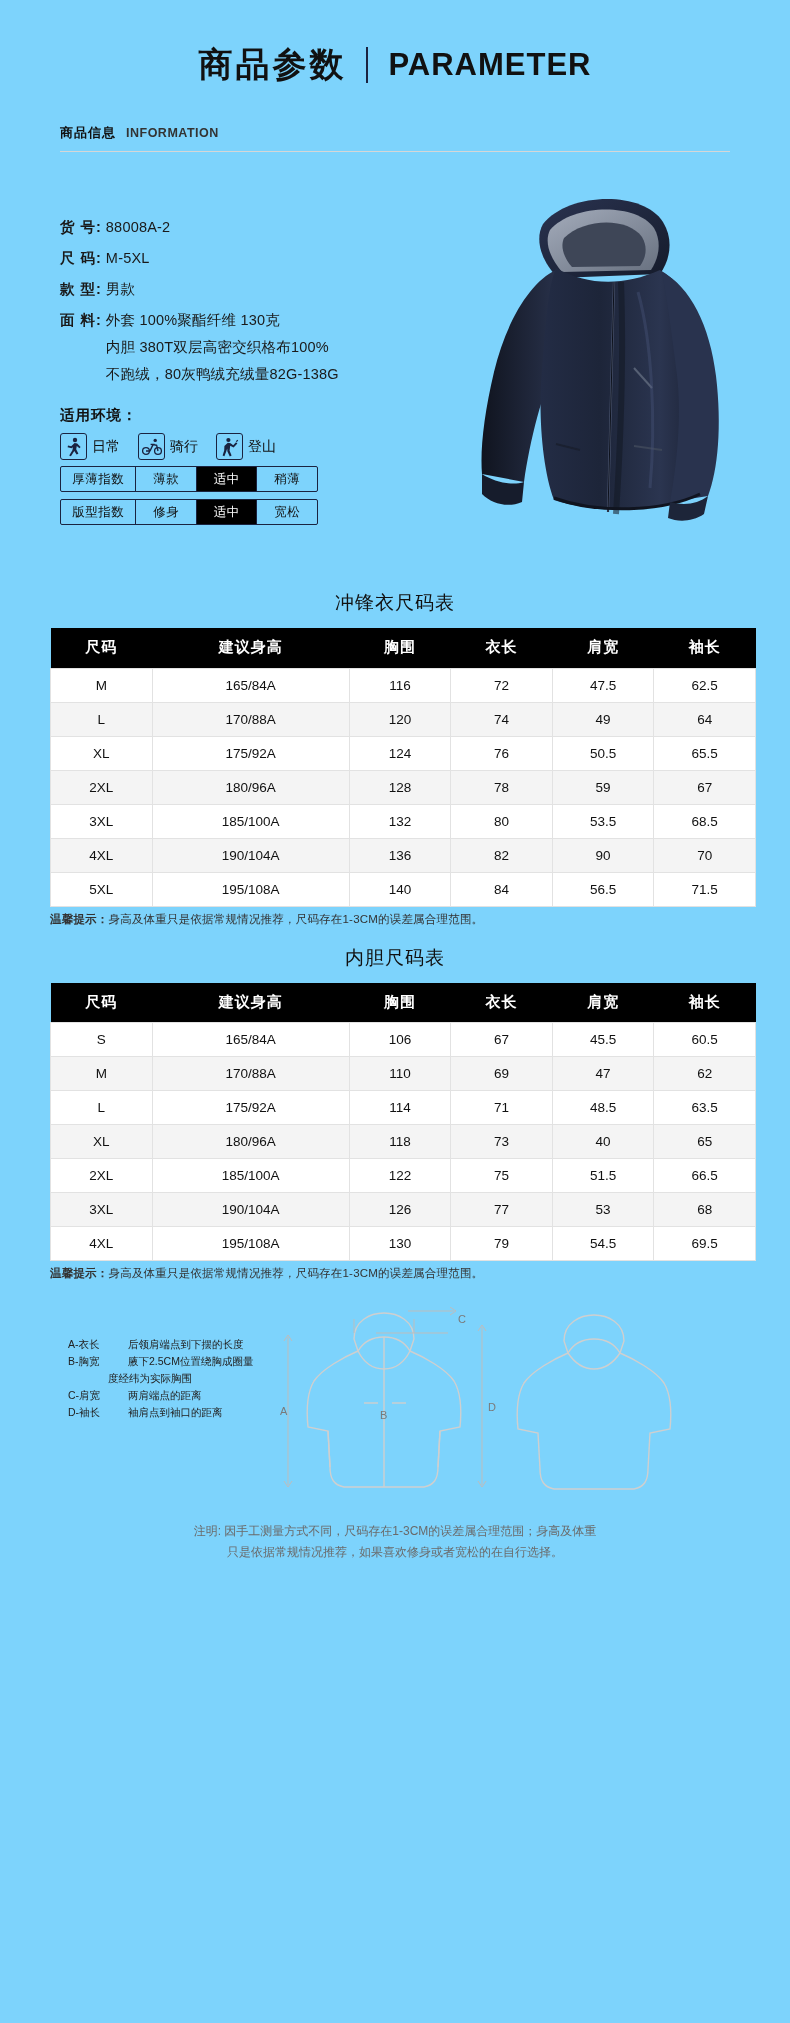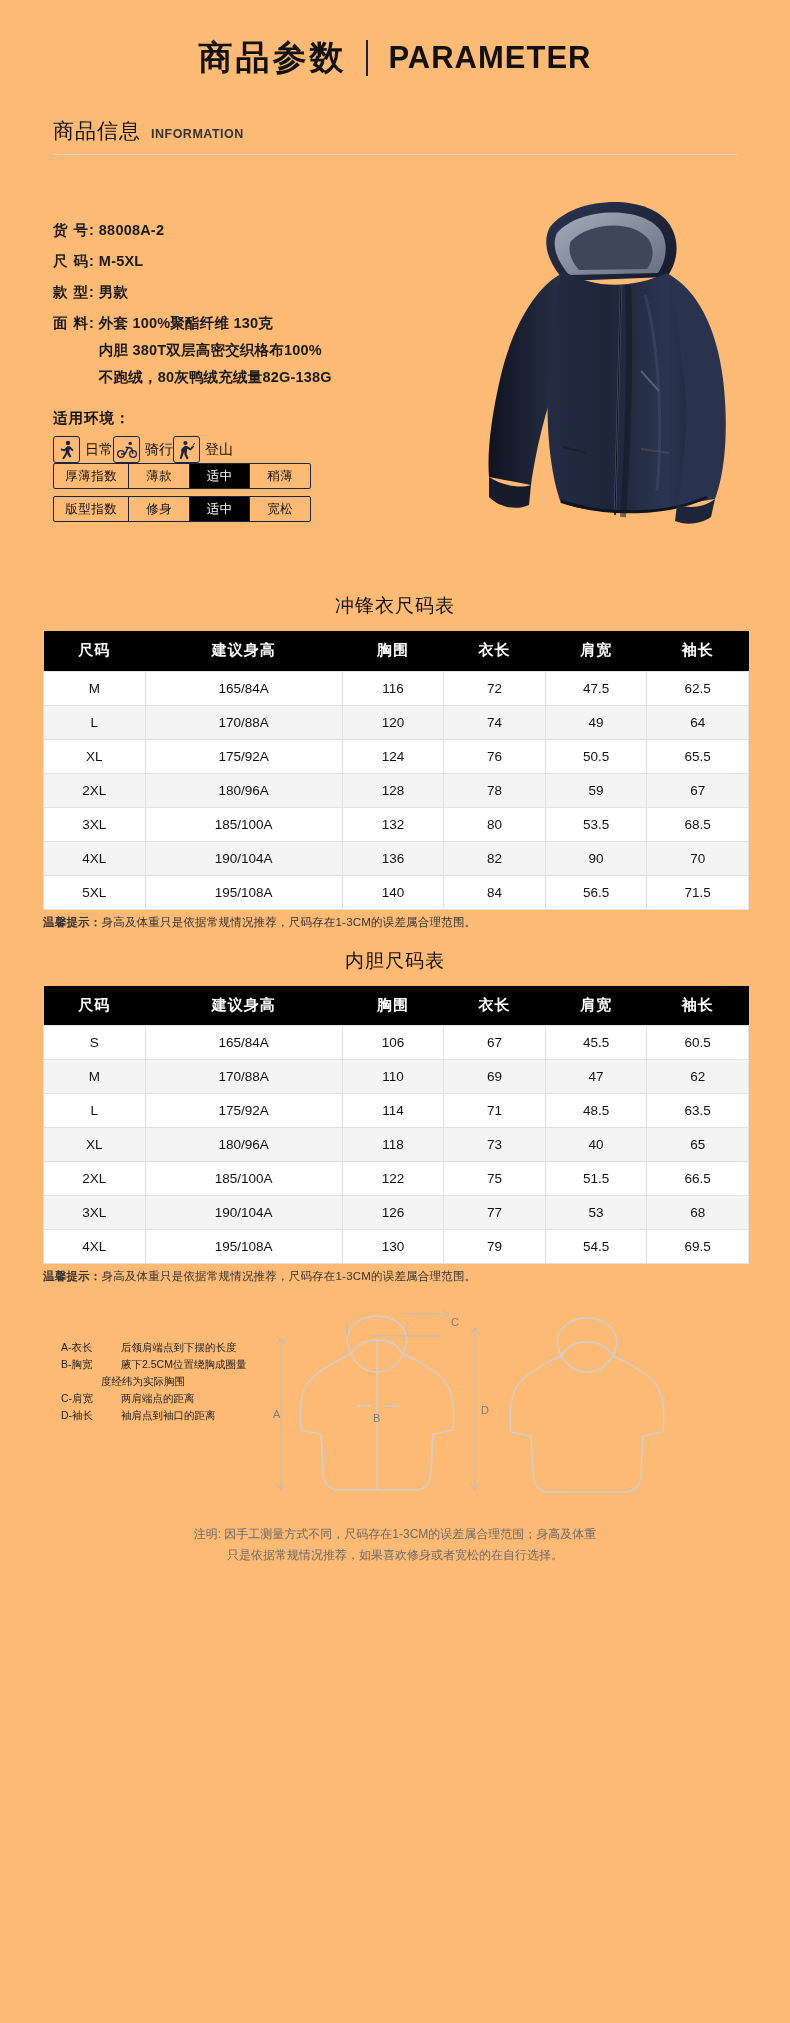--- a/index.html
+++ b/index.html
@@ -10,22 +10,22 @@
   body {
     width: 790px;
     font-family: "Liberation Sans", sans-serif;
     color: #1a1a1a;
     -webkit-font-smoothing: antialiased;
   }
   .page {
     width: 790px;
     min-height: 2023px;
     position: relative;
-    background: #fdba74;
-    padding: 1px;
+    background: #7dd3fc;
+    padding: 8px;
   }
 
   
   .header {
     padding: 34px 0 22px 0;
     text-align: center;
   }
   .header-inner {
     display: inline-flex;
     align-items: center;
@@ -54,21 +54,21 @@
 
   
   .sect {
     margin: 14px 52px 0 52px;
     padding-bottom: 9px;
     border-bottom: 1px solid #d6d6d6;
     display: flex;
     align-items: baseline;
     gap: 10px;
   }
-  .sect-cn { font-size: 21px; font-weight: 400; color: #111; letter-spacing: 1px; }
+  .sect-cn { font-size: 13px; font-weight: 700; color: #111; letter-spacing: 1px; }
   .sect-en { font-size: 12.5px; font-weight: 700; color: #333; letter-spacing: .5px; }
 
   
   .info-wrap {
     position: relative;
     margin: 0 52px;
     min-height: 420px;
   }
   .info-list {
     padding-top: 62px;
@@ -80,46 +80,46 @@
     line-height: 27px;
     color: #1a1a1a;
     margin-bottom: 4px;
   }
   .info-label {
     font-weight: 700;
     white-space: nowrap;
     letter-spacing: 1px;
     margin-right: 4px;
   }
-  .info-val { letter-spacing: .2px; font-weight: bold; }
+  .info-val { letter-spacing: .2px; }
   .info-val .sub { display:block; }
 
   .sub-title {
     font-size: 14.5px;
     font-weight: 700;
     letter-spacing: 1px;
     margin-top: 18px;
     margin-bottom: 8px;
     color: #111;
   }
 
   
-  .env-row { display: flex; align-items: center; }
+  .env-row { display: flex; align-items: center; gap: 18px; }
   .env-item { display: flex; align-items: center; gap: 5px; }
   .env-ico {
     width: 27px; height: 27px;
     border: 1.6px solid #1a2340;
     border-radius: 3px;
     display: flex; align-items: center; justify-content: center;
   }
   .env-ico svg { display: block; }
   .env-lbl { font-size: 14px; color: #111; }
 
   
-  .idx-table { }
+  .idx-table { margin-top: 6px; }
   .idx-row {
     display: flex;
     border: 1px solid #1a2340;
     width: 258px;
     height: 26px;
     margin-bottom: 7px;
     border-radius: 2px;
     overflow: hidden;
   }
   .idx-cell {

